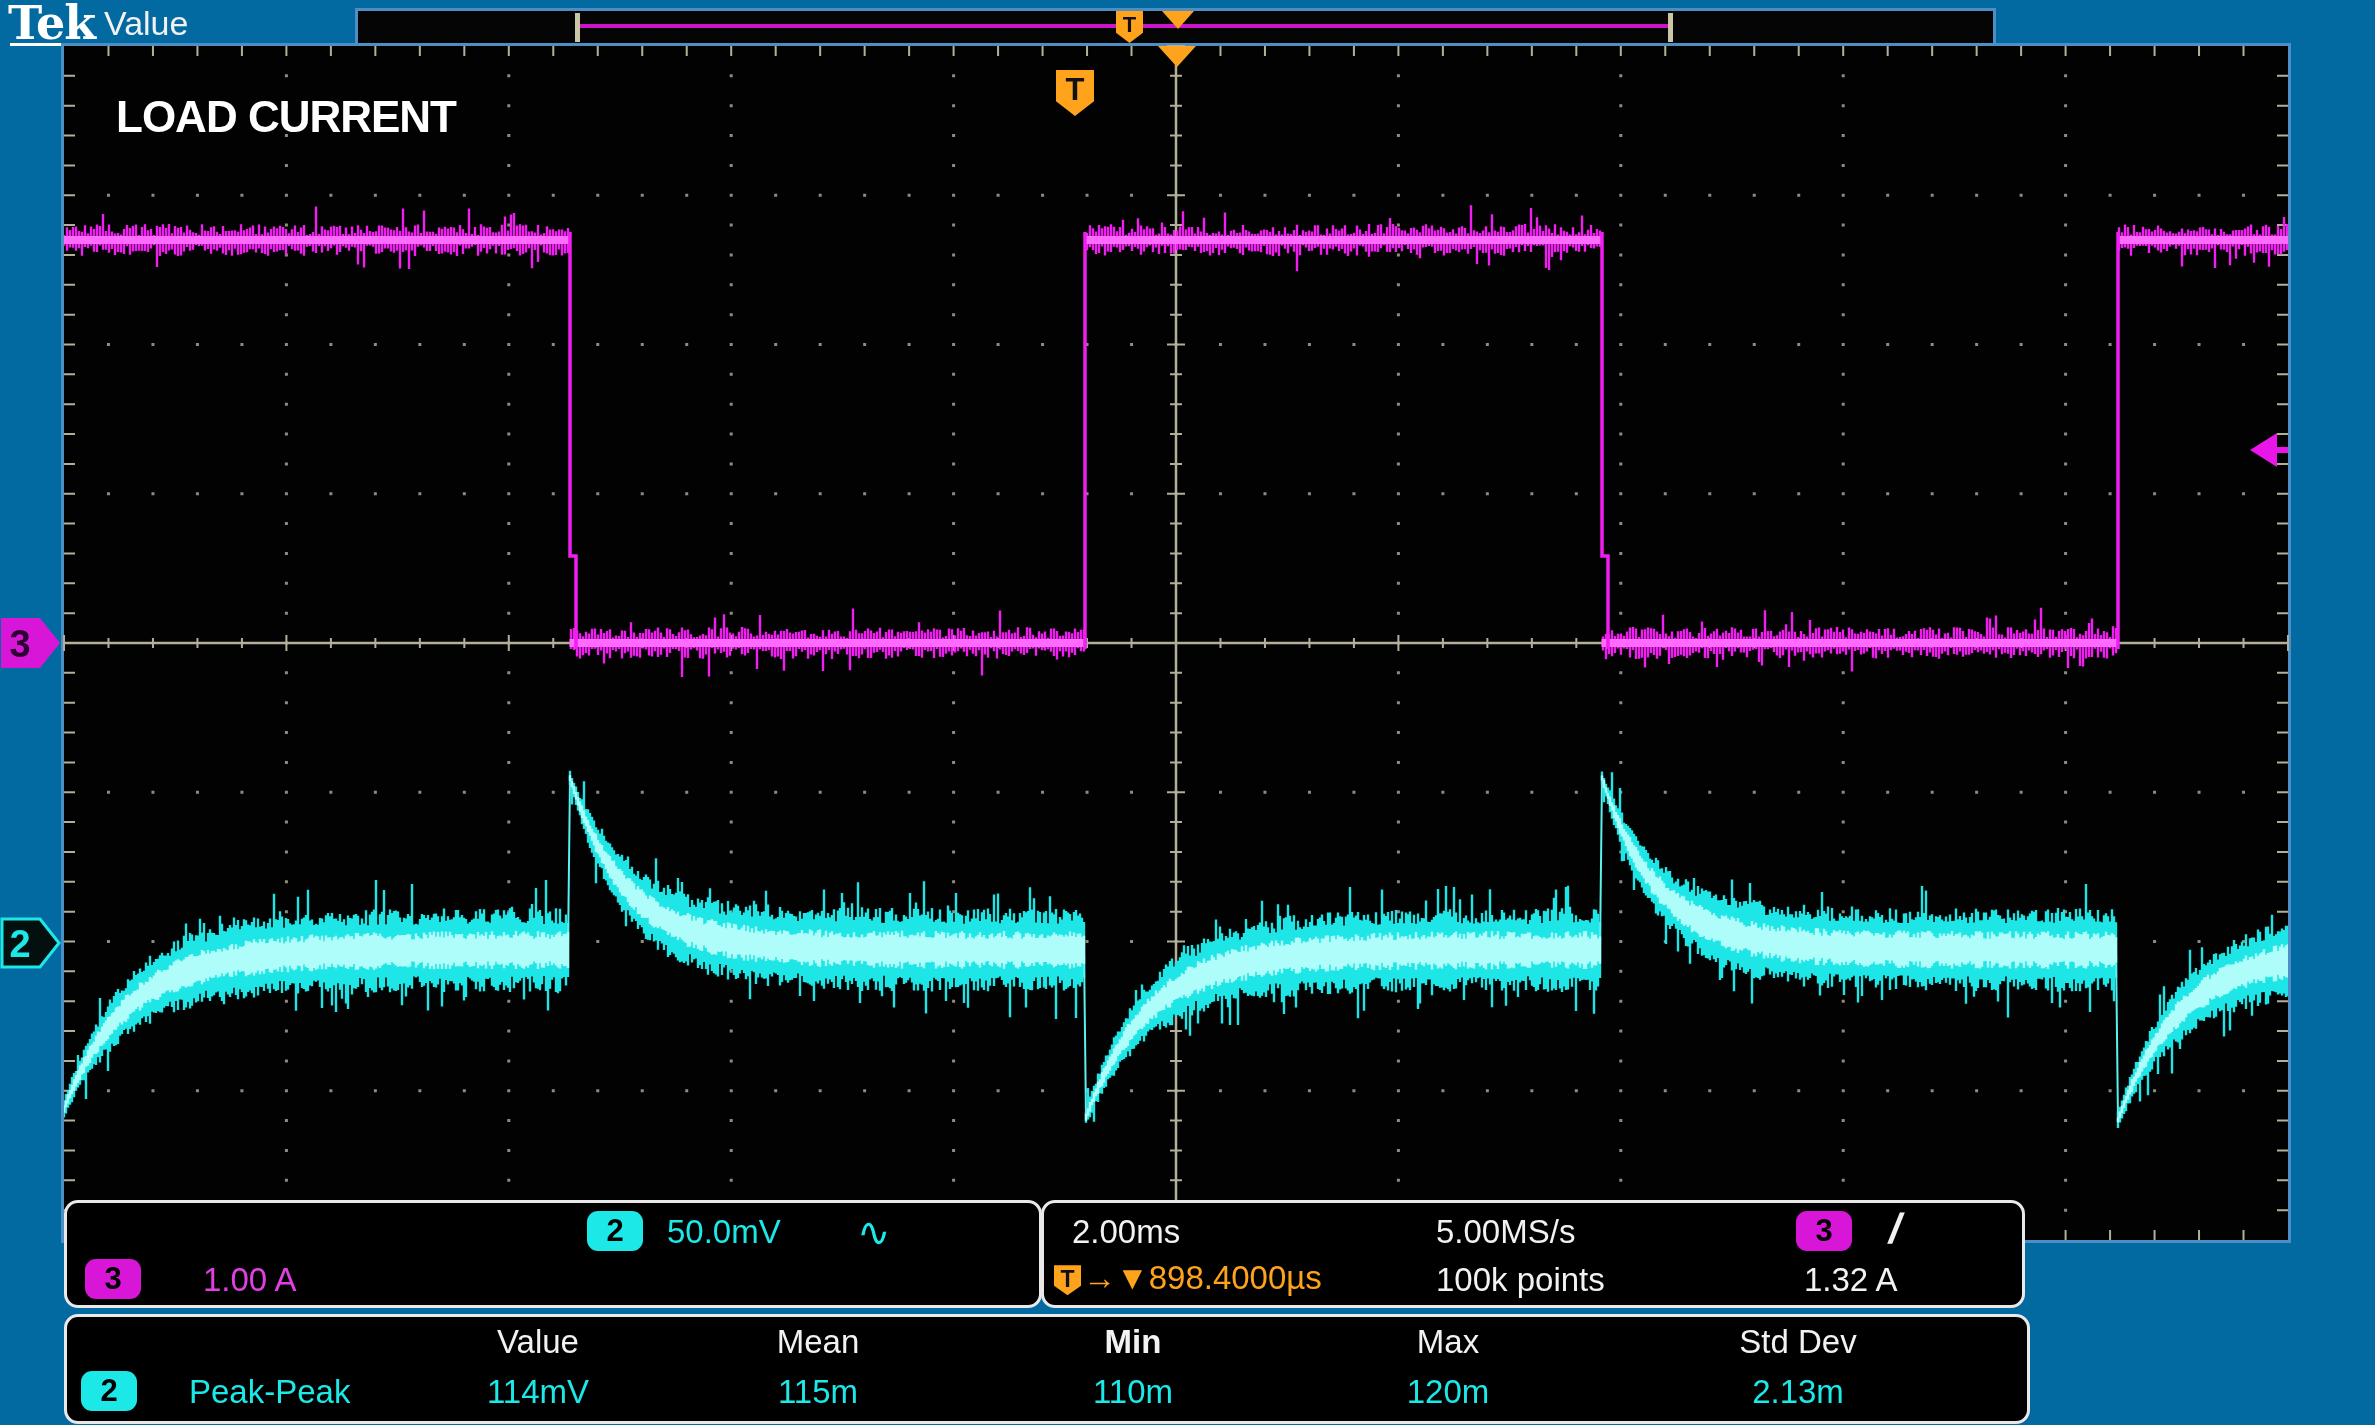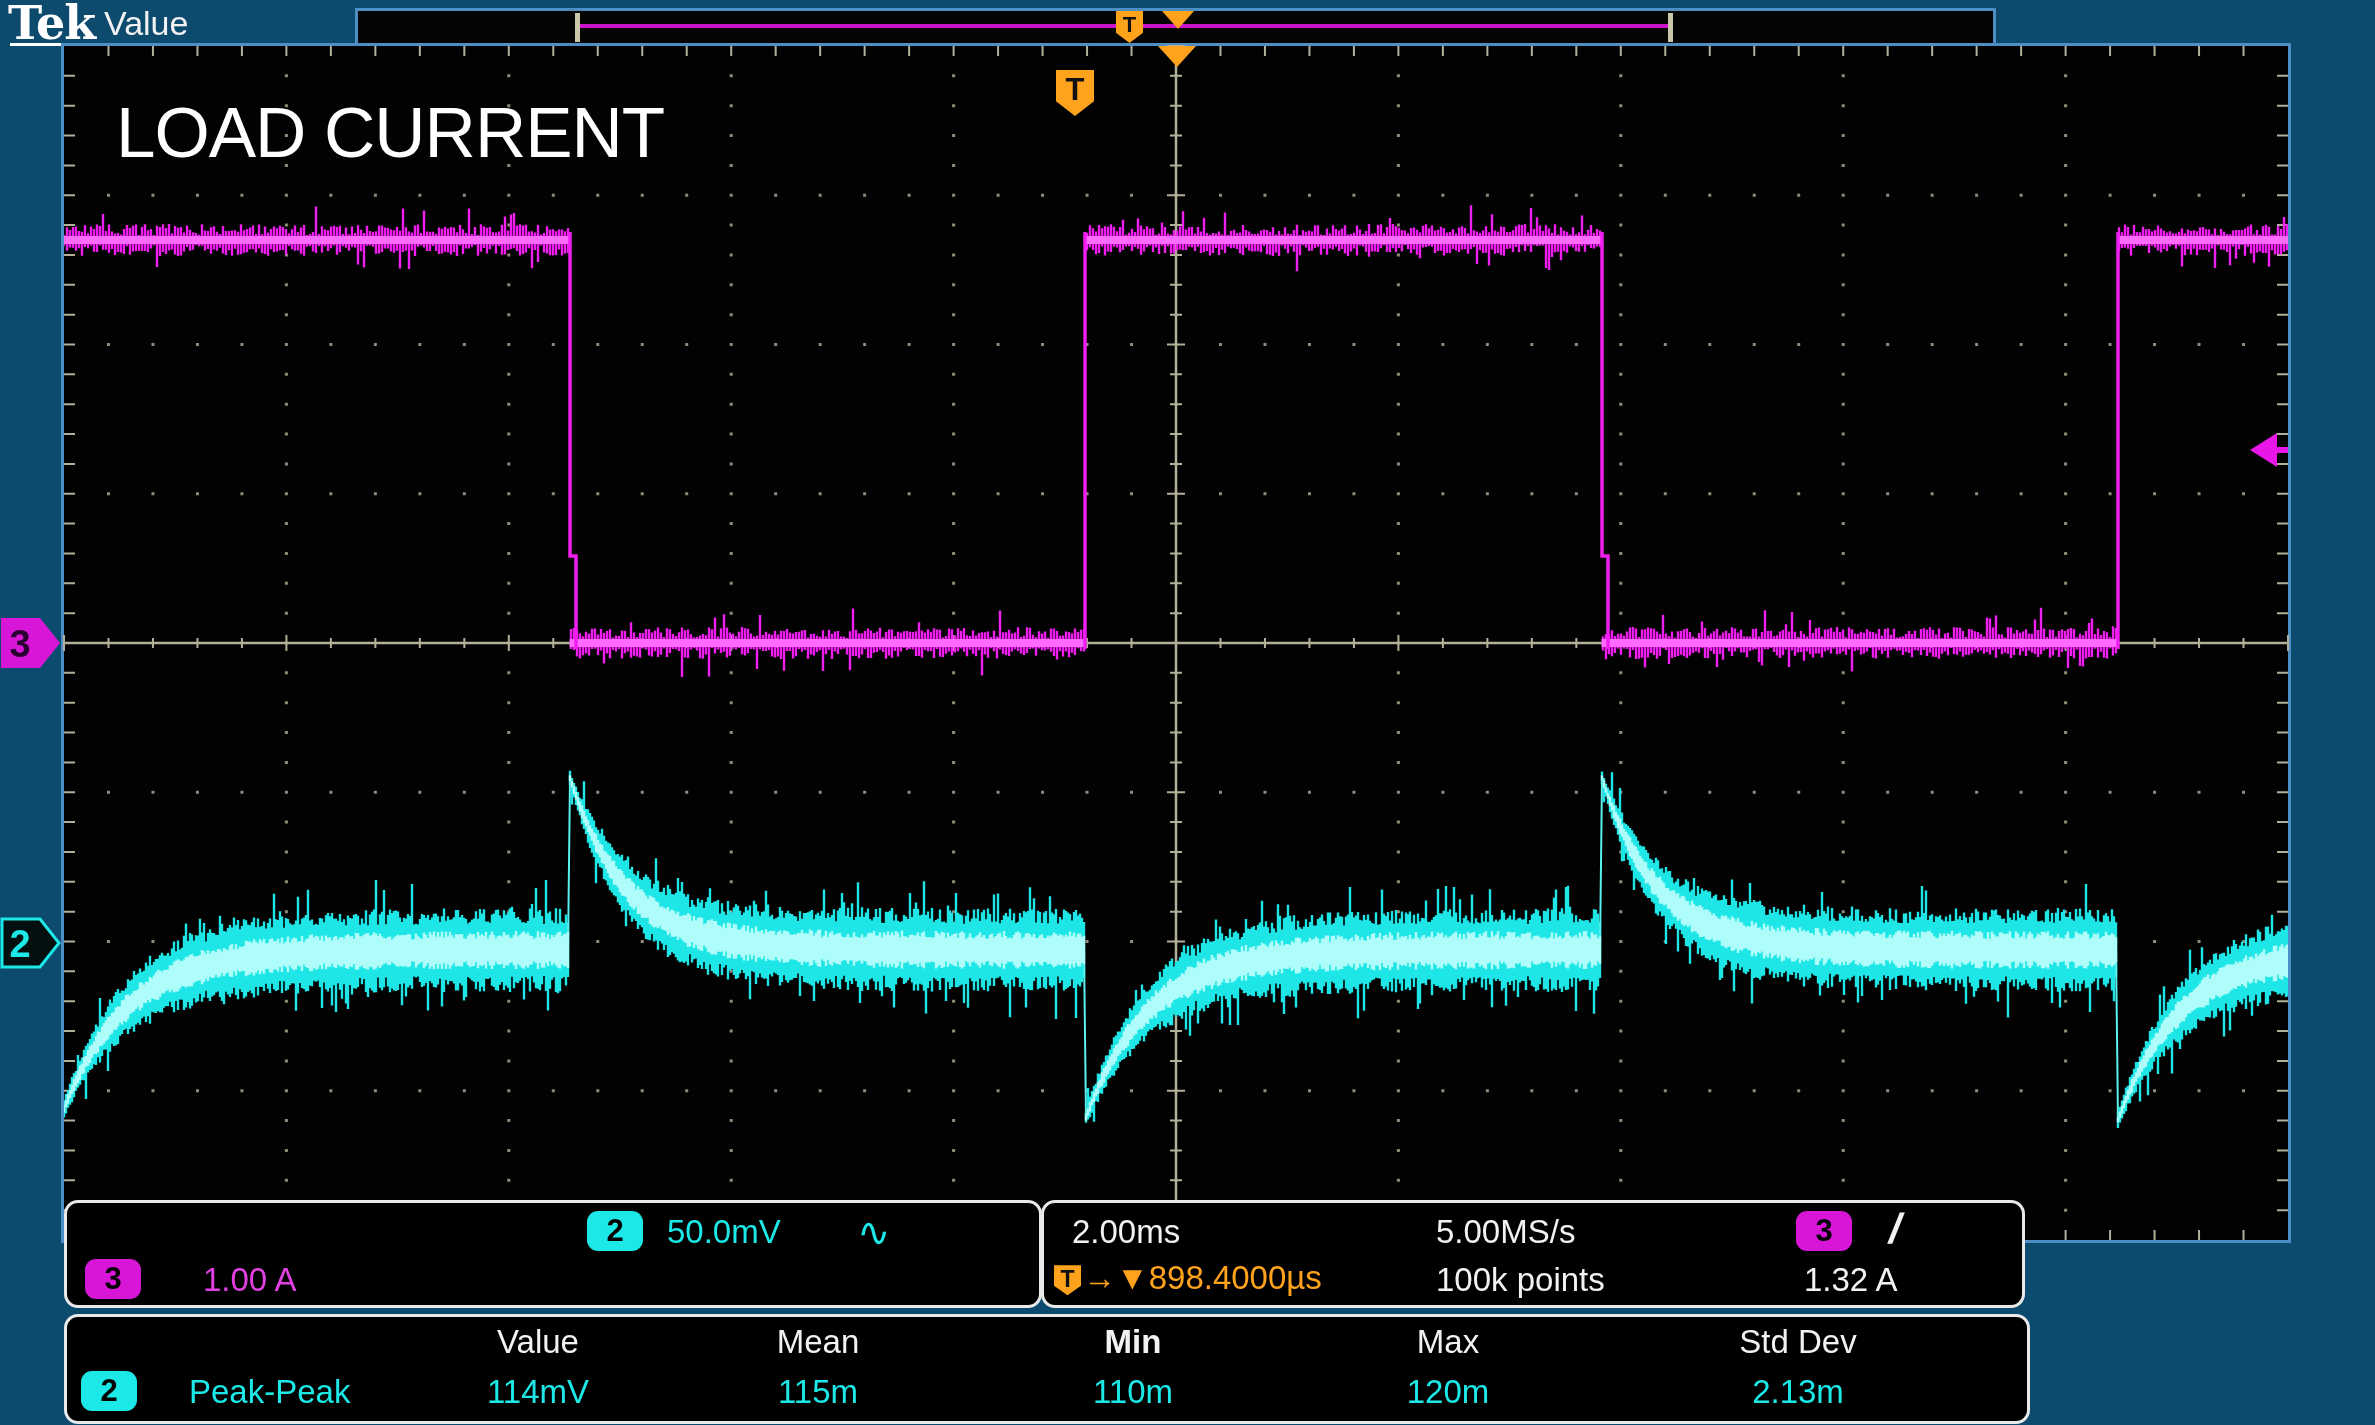--- a/index.html
+++ b/index.html
@@ -1,16 +1,16 @@
 <!DOCTYPE html>
 <html><head>
 <meta charset="utf-8">
 <style>
   html,body{margin:0;padding:0;background:#000;}
-  #screen{position:relative;width:2375px;height:1425px;background:#0c4a6e;overflow:hidden;
+  #screen{position:relative;width:2375px;height:1425px;background:#0369a1;overflow:hidden;
           font-family:"Liberation Sans",sans-serif;color:#f2f2f2;}
   
   #tek-logo{position:absolute;left:8px;top:-4px;font-family:"DejaVu Serif",serif;
             font-weight:bold;font-size:46px;color:#fff;letter-spacing:-1px;}
   #tek-logo::after{content:"";position:absolute;left:2px;bottom:4px;width:82px;height:3px;background:#fff;}
   #acq-status{position:absolute;left:104px;top:4px;font-size:34px;color:#f2f2f2;}
   
   #record-bar{position:absolute;left:355px;top:8px;width:1635px;height:34px;
               border:3px solid #4d8fc4;background:#050505;}
   .bar-bracket{position:absolute;top:2px;width:5px;height:29px;background:#cbc7a6;}
@@ -21,21 +21,21 @@
           clip-path:polygon(0 0,100% 0,100% 68%,50% 100%,0 68%);}
   #bar-t-badge{left:758px;top:0px;width:27px;height:32px;font-size:22px;line-height:28px;}
   #bar-center-tri{position:absolute;left:804px;top:0px;width:0;height:0;
                   border-left:16px solid transparent;border-right:16px solid transparent;
                   border-top:18px solid #ffa21c;}
   
   #graticule{position:absolute;left:61px;top:43px;width:2224px;height:1194px;
              border:3px solid #4d8fc4;background:#020202;}
   #grid-svg,#wave-svg{position:absolute;left:0;top:0;}
   
-  .big-label{position:absolute;font-size:71px;font-weight:normal;letter-spacing:-1px;color:#fff;white-space:nowrap;}
+  .big-label{position:absolute;font-size:44px;font-weight:bold;letter-spacing:-1px;color:#fff;white-space:nowrap;}
   #label-load{left:116px;top:92px;}
   #label-output{left:116px;top:728px;}
   
   #trig-t-badge{left:1056px;top:70px;width:38px;height:46px;font-size:31px;line-height:40px;}
   #trig-pos-tri{position:absolute;left:1158px;top:46px;width:0;height:0;
                 border-left:19px solid transparent;border-right:19px solid transparent;
                 border-top:21px solid #ffa21c;}
   #trig-level-arrow{position:absolute;left:2250px;top:433px;width:0;height:0;
                     border-top:17px solid transparent;border-bottom:17px solid transparent;
                     border-right:27px solid #e817e8;}

